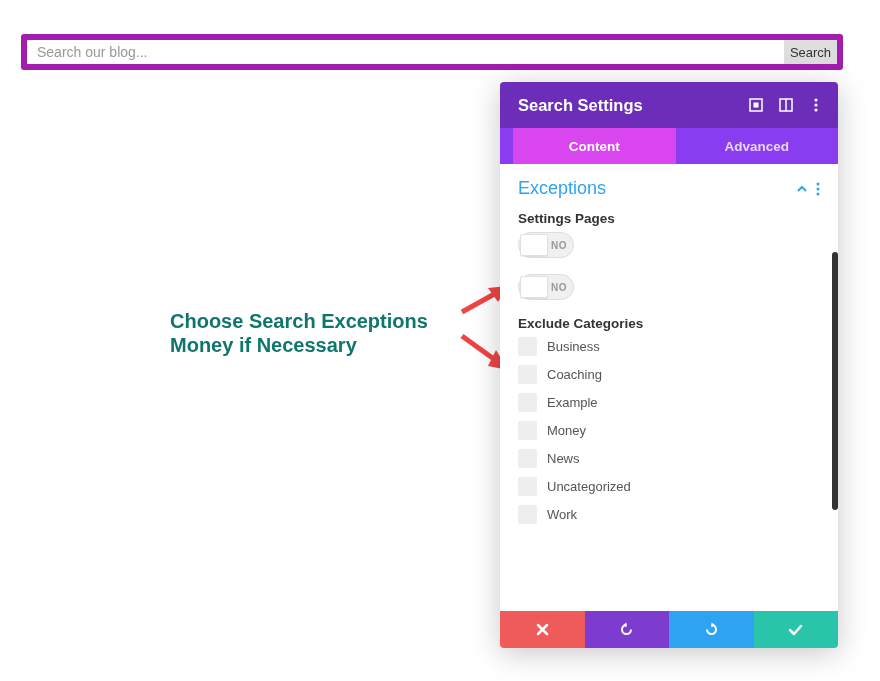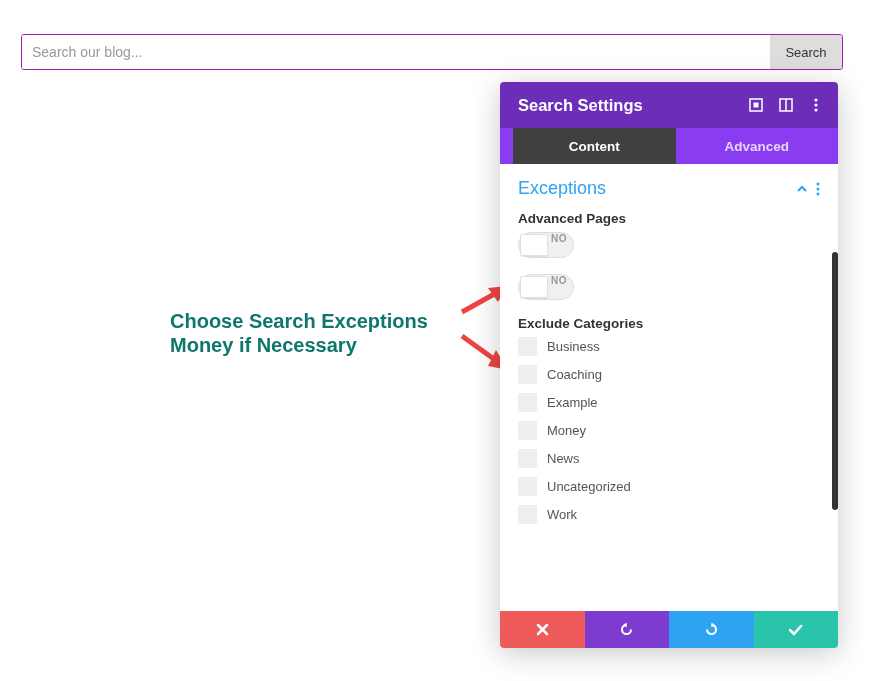--- a/index.html
+++ b/index.html
@@ -1,48 +1,48 @@
 <!DOCTYPE html>
 <html><head>
 <meta charset="utf-8">
 <style>
   * { box-sizing: border-box; margin: 0; padding: 0; }
   body { font-family: -apple-system, BlinkMacSystemFont, "Segoe UI", Helvetica, Arial, sans-serif; background: #fff; width: 880px; height: 681px; position: relative; }
 
-  .search-bar { position: absolute; top: 34px; left: 21px; width: 822px; height: 36px; display: flex; border: 1px solid #a21caf; border-radius: 3px; overflow: hidden; }
+  .search-bar { position: absolute; top: 34px; left: 21px; width: 822px; height: 36px; display: flex; border: 6px solid #a21caf; border-radius: 3px; overflow: hidden; }
   .search-input { flex: 1; padding: 0 10px; border: none; outline: none; font-size: 14px; color: #666; }
   .search-input::placeholder { color: #999; }
-  .search-btn { width: 72px; background: #ddd; border: none; color: #333; font-size: 13px; cursor: pointer; }
+  .search-btn { width: 53px; background: #ddd; border: none; color: #333; font-size: 13px; cursor: pointer; }
 
   .annotation { position: absolute; left: 170px; top: 309px; color: #0f766e; font-weight: 700; font-size: 20px; line-height: 1.2; }
 
   .arrow { position: absolute; pointer-events: none; }
   .arrow1 { left: 458px; top: 282px; }
   .arrow2 { left: 458px; top: 330px; }
 
   .panel { position: absolute; left: 500px; top: 82px; width: 338px; height: 566px; border-radius: 4px; box-shadow: 0 5px 30px rgba(0,0,0,0.22); background: #fff; overflow: hidden; display: flex; flex-direction: column; }
 
   .panel-header { background: #6c2eb9; color: #fff; height: 46px; display: flex; align-items: center; justify-content: space-between; padding: 0 14px 0 18px; }
   .panel-title { font-size: 16.5px; font-weight: 600; }
   .header-icons { display: flex; gap: 14px; align-items: center; }
   .hicon { width: 16px; height: 16px; display: flex; align-items: center; justify-content: center; cursor: pointer; }
 
   .tabs { background: #8a3df0; display: flex; height: 36px; }
   .tab { flex: 1; display: flex; align-items: center; justify-content: center; color: #e4d5fb; font-size: 13.5px; font-weight: 600; cursor: pointer; }
-  .tab.active { background: #404040; color: #fff; margin-left: 13px; }
+  .tab.active { background: #d946ef; color: #fff; margin-left: 13px; }
 
   .panel-body { flex: 1; overflow: hidden; position: relative; }
   .section-header { display: flex; align-items: center; justify-content: space-between; padding: 14px 18px 8px 18px; gap: 20px; }
   .section-title { color: #2ea3f2; font-size: 18px; font-weight: 500; }
   .section-controls { display: flex; gap: 8px; align-items: center; color: #2ea3f2; }
 
   .section-body { padding: 4px 18px 12px 18px; display: flex; flex-direction: column; gap: 16px; }
   .field-label { font-size: 13.5px; font-weight: 700; color: #333; margin-bottom: 6px; }
 
-  .toggle { width: 56px; height: 26px; background: #f0f0f0; border: 1px solid #ddd; border-radius: 13px; display: flex; align-items: flex-start; position: relative; cursor: pointer; }
+  .toggle { width: 56px; height: 26px; background: #f0f0f0; border: 1px solid #ddd; border-radius: 13px; display: flex; align-items: center; position: relative; cursor: pointer; }
   .toggle-knob { width: 28px; height: 22px; background: #fff; border: 1px solid #e0e0e0; border-radius: 2px; margin: 1px; box-shadow: 0 1px 1px rgba(0,0,0,0.08); }
   .toggle-text { position: absolute; right: 6px; font-size: 10px; font-weight: 700; color: #999; letter-spacing: 0.5px; }
 
   .cat-list { display: flex; flex-direction: column; gap: 9px; margin-top: 2px; }
   .cat-item { display: flex; align-items: center; gap: 10px; }
   .cat-check { width: 19px; height: 19px; background: #eee; border-radius: 2px; cursor: pointer; }
   .cat-label { font-size: 13px; color: #555; }
 
   .scroll-indicator { position: absolute; right: 0; top: 88px; width: 6px; height: 258px; background: #333; border-radius: 3px; }
 
@@ -123,21 +123,21 @@
               <circle cx="2" cy="2" r="1.5" fill="#2ea3f2"></circle>
               <circle cx="2" cy="7" r="1.5" fill="#2ea3f2"></circle>
               <circle cx="2" cy="12" r="1.5" fill="#2ea3f2"></circle>
             </svg>
         </span>
       </div>
     </div>
 
     <div class="section-body">
       <div>
-        <div class="field-label">Advanced Pages</div>
+        <div class="field-label">Settings Pages</div>
         <div class="toggle">
           <div class="toggle-knob"></div>
           <span class="toggle-text">NO</span>
         </div>
       </div>
 
       <div>
         <div class="toggle">
           <div class="toggle-knob"></div>
           <span class="toggle-text">NO</span>

